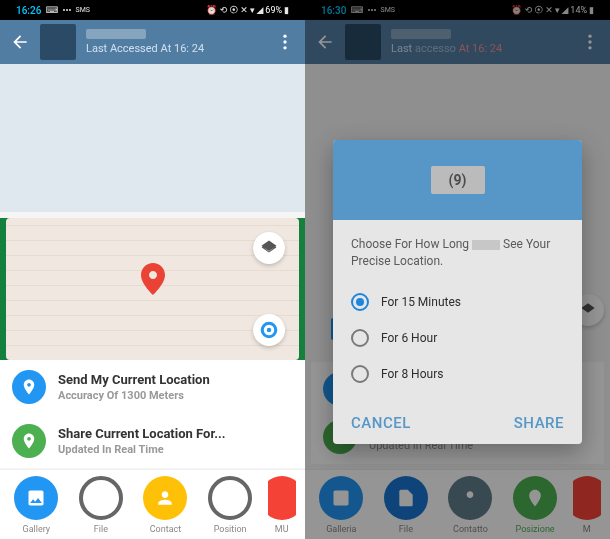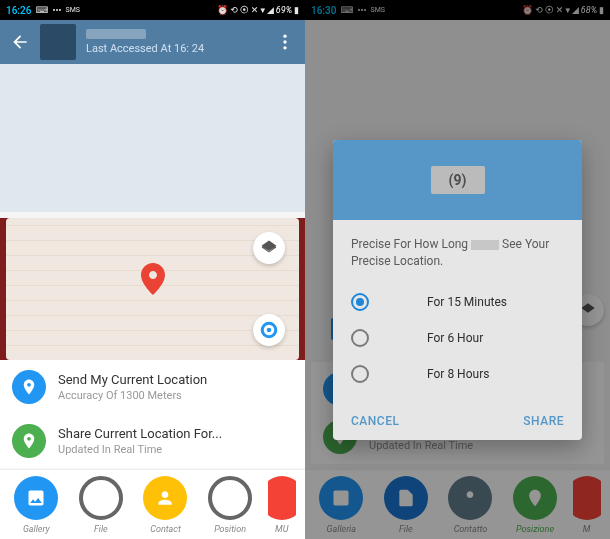--- a/index.html
+++ b/index.html
@@ -1,61 +1,61 @@
 <!DOCTYPE html>
 <html><head>
   <meta charset="utf-8">
   <style>
     * { margin: 0; padding: 0; box-sizing: border-box; font-family: -apple-system, BlinkMacSystemFont, "Segoe UI", Roboto, sans-serif; }
     body { display: flex; width: 610px; height: 539px; background: #fff; overflow: hidden; }
     .screen { width: 305px; height: 539px; position: relative; background: #f5f5f5; overflow: hidden; }
     .screen.right { filter: brightness(0.9); }
     
     
-    .status-bar { height: 20px; background: #000; color: #fff; display: flex; align-items: center; justify-content: space-between; padding: 0 6px; font-size: 10px; }
+    .status-bar { height: 20px; background: #000; color: #fff; display: flex; align-items: center; justify-content: space-between; padding: 0 16px; font-size: 10px; }
     .status-left { display: flex; align-items: center; gap: 4px; }
     .status-right { display: flex; align-items: center; gap: 2px; }
     .status-time { color: #00c8ff; font-weight: 500; }
     .status-icon { font-size: 9px; opacity: 0.9; }
-    .battery-pct { font-size: 9px; font-style: italic; }
+    .battery-pct { font-size: 9px; }
     
     
     .app-header { height: 44px; background: #527da3; display: flex; align-items: center; padding: 0 8px; color: #fff; position: relative; }
     .back-arrow { width: 24px; height: 24px; display: flex; align-items: center; justify-content: center; cursor: pointer; }
     .back-arrow svg { fill: #fff; }
     .contact-avatar { width: 36px; height: 36px; background: #2a4a66; border-radius: 2px; margin-left: 8px; }
     .contact-info { margin-left: 10px; flex: 1; }
     .contact-name { width: 60px; height: 10px; background: rgba(255,255,255,0.3); border-radius: 2px; margin-bottom: 3px; }
     .last-accessed { font-size: 11px; color: #d0e0f0; }
     .header-menu { width: 24px; height: 24px; display: flex; align-items: center; justify-content: center; cursor: pointer; }
     
     
     .chat-bg { height: 148px; background: #dfe8ef; }
     
     
-    .map-section { background: #7f1d1d; }
+    .map-section { background: #15803d; font-weight: bold; }
     .map-container { height: 142px; background: repeating-linear-gradient(0deg, #f0e8e0, #f0e8e0 14px, #e8dcd0 14px, #e8dcd0 15px), repeating-linear-gradient(90deg, transparent, transparent 14px, #e8dcd0 14px, #e8dcd0 15px); position: relative; margin: 6px 6px 0 6px; border-radius: 4px; }
     .map-pin { position: absolute; top: 45px; left: 50%; transform: translateX(-50%); }
     .map-pin svg { width: 24px; height: 32px; fill: #ea4335; }
     .map-layers-btn { position: absolute; top: 14px; right: 14px; width: 32px; height: 32px; background: #fff; border-radius: 50%; box-shadow: 0 2px 4px rgba(0,0,0,0.2); display: flex; align-items: center; justify-content: center; cursor: pointer; }
     .map-locate-btn { position: absolute; bottom: 14px; right: 14px; width: 32px; height: 32px; background: #fff; border-radius: 50%; box-shadow: 0 2px 4px rgba(0,0,0,0.2); display: flex; align-items: center; justify-content: center; cursor: pointer; }
     
     
     .loc-option { display: flex; align-items: center; padding: 10px 12px; background: #fff; }
     .loc-icon { width: 34px; height: 34px; border-radius: 50%; display: flex; align-items: center; justify-content: center; flex-shrink: 0; }
     .loc-icon.blue { background: #2196f3; }
     .loc-icon.green { background: #4caf50; }
     .loc-icon svg { width: 18px; height: 18px; fill: #fff; }
     .loc-text { margin-left: 12px; }
     .loc-title { font-size: 13px; color: #333; }
     .loc-subtitle { font-size: 11px; color: #999; margin-top: 2px; }
     
     
     .attach-bar { position: absolute; bottom: 0; left: 0; right: 0; height: 70px; background: #fff; display: flex; align-items: center; justify-content: space-around; padding: 6px 4px; border-top: 1px solid #eee; }
-    .attach-item { display: flex; flex-direction: column; align-items: center; gap: 4px; cursor: pointer; min-width: 54px; font-style: italic; }
+    .attach-item { display: flex; flex-direction: column; align-items: center; gap: 4px; cursor: pointer; min-width: 54px; }
     .attach-circle { width: 44px; height: 44px; border-radius: 50%; display: flex; align-items: center; justify-content: center; }
     .attach-label { font-size: 9px; color: #888; }
     .c-blue { background: #2196f3; }
     .c-white { background: #fff; border: 4px solid #666; }
     .c-orange { background: #ffc107; }
     .c-red { background: #f44336; }
     .c-blue2 { background: #1976d2; }
     .c-green { background: #4caf50; }
     .c-grey { background: #607d8b; }
     .attach-circle svg { width: 20px; height: 20px; fill: #fff; }
@@ -72,23 +72,23 @@
     
     .dialog { position: absolute; top: 140px; left: 28px; right: 28px; background: #fff; border-radius: 4px; box-shadow: 0 8px 24px rgba(0,0,0,0.3); overflow: hidden; }
     .dialog-header { height: 80px; background: #5fa8dd; display: flex; align-items: center; justify-content: center; }
     .dialog-avatar { width: 54px; height: 28px; background: #d0d0d0; border-radius: 2px; display: flex; align-items: center; justify-content: center; color: #555; font-weight: bold; font-size: 14px; }
     .dialog-body { padding: 16px 18px 10px 18px; }
     .dialog-prompt { font-size: 12px; color: #666; line-height: 1.4; margin-bottom: 14px; }
     .radio-option { display: flex; align-items: center; gap: 12px; padding: 9px 0; cursor: pointer; }
     .radio-circle { width: 18px; height: 18px; border: 2px solid #888; border-radius: 50%; position: relative; flex-shrink: 0; }
     .radio-circle.selected { border-color: #2196f3; }
     .radio-circle.selected::after { content: ''; position: absolute; top: 3px; left: 3px; width: 8px; height: 8px; background: #2196f3; border-radius: 50%; }
-    .radio-label { font-size: 12px; color: #333; margin-left: 46px; }
+    .radio-label { font-size: 12px; color: #333; }
     .dialog-actions { display: flex; justify-content: space-between; padding: 12px 18px; }
-    .dialog-btn { font-size: 12px; font-weight: 500; color: #5fa8dd; letter-spacing: 0.5px; cursor: pointer; }
+    .dialog-btn { font-size: 15px; font-weight: 500; color: #5fa8dd; letter-spacing: 0.5px; cursor: pointer; }
     
     .faded-el { position: absolute; left: 26px; top: 254px; width: 18px; height: 22px; background: #2196f3; border-radius: 2px; }
   </style>
 </head>
 <body>
 
 <div class="screen left">
   <div class="status-bar">
     <div class="status-left">
       <span class="status-time">16:26</span>
@@ -215,25 +215,48 @@
       <span class="status-icon">•••</span>
       <span class="status-icon" style="font-size:7px">SMS</span>
     </div>
     <div class="status-right">
       <span class="status-icon">⏰</span>
       <span class="status-icon">⟲</span>
       <span class="status-icon">⦿</span>
       <span class="status-icon">✕</span>
       <span class="status-icon">▾</span>
       <span class="status-icon">◢</span>
-      <span class="battery-pct">68%</span>
+      <span class="battery-pct">14%</span>
       <span class="status-icon">▮</span>
     </div>
   </div>
 
+  <div class="app-header">
+    <div class="back-arrow">
+      <svg viewBox="0 0 24 24" width="20" height="20">
+          <path d="M20 11H7.83l5.59-5.59L12 4l-8 8 8 8 1.41-1.41L7.83 13H20v-2z"></path>
+        </svg>
+    </div>
+    <div class="contact-avatar"></div>
+    <div class="contact-info">
+      <div class="contact-name"></div>
+      <div class="last-accessed">
+        <span>Last</span>
+        <span style="opacity:0.6">accesso</span>
+        <span style="color:#f09090">At 16: 24</span>
+      </div>
+    </div>
+    <div class="header-menu">
+      <svg viewBox="0 0 24 24" width="20" height="20" fill="#fff">
+          <circle cx="12" cy="5" r="2"></circle>
+          <circle cx="12" cy="12" r="2"></circle>
+          <circle cx="12" cy="19" r="2"></circle>
+        </svg>
+    </div>
+  </div>
 
   <div class="right-underlay">
     <div class="right-map-hint">
       <svg viewBox="0 0 24 24" width="16" height="16" fill="#555">
           <path d="M12 2L2 9l10 7 10-7-10-7z"></path>
         </svg>
     </div>
     <div class="faded-el"></div>
     <div class="loc-option loc-send">
       <div class="loc-icon blue">
@@ -295,21 +318,21 @@
   </div>
 
   <div class="overlay-dim"></div>
 
   <div class="dialog">
     <div class="dialog-header">
       <div class="dialog-avatar">(9)</div>
     </div>
     <div class="dialog-body">
       <div class="dialog-prompt">
-        <span>Precise For How Long</span>
+        <span>Choose For How Long</span>
         <span style="display:inline-block;width:28px;height:10px;background:#ddd;vertical-align:middle"></span>
         <span>See Your Precise Location.</span>
       </div>
       <div class="radio-option">
         <div class="radio-circle selected"></div>
         <div class="radio-label">For 15 Minutes</div>
       </div>
       <div class="radio-option">
         <div class="radio-circle"></div>
         <div class="radio-label">For 6 Hour</div>

